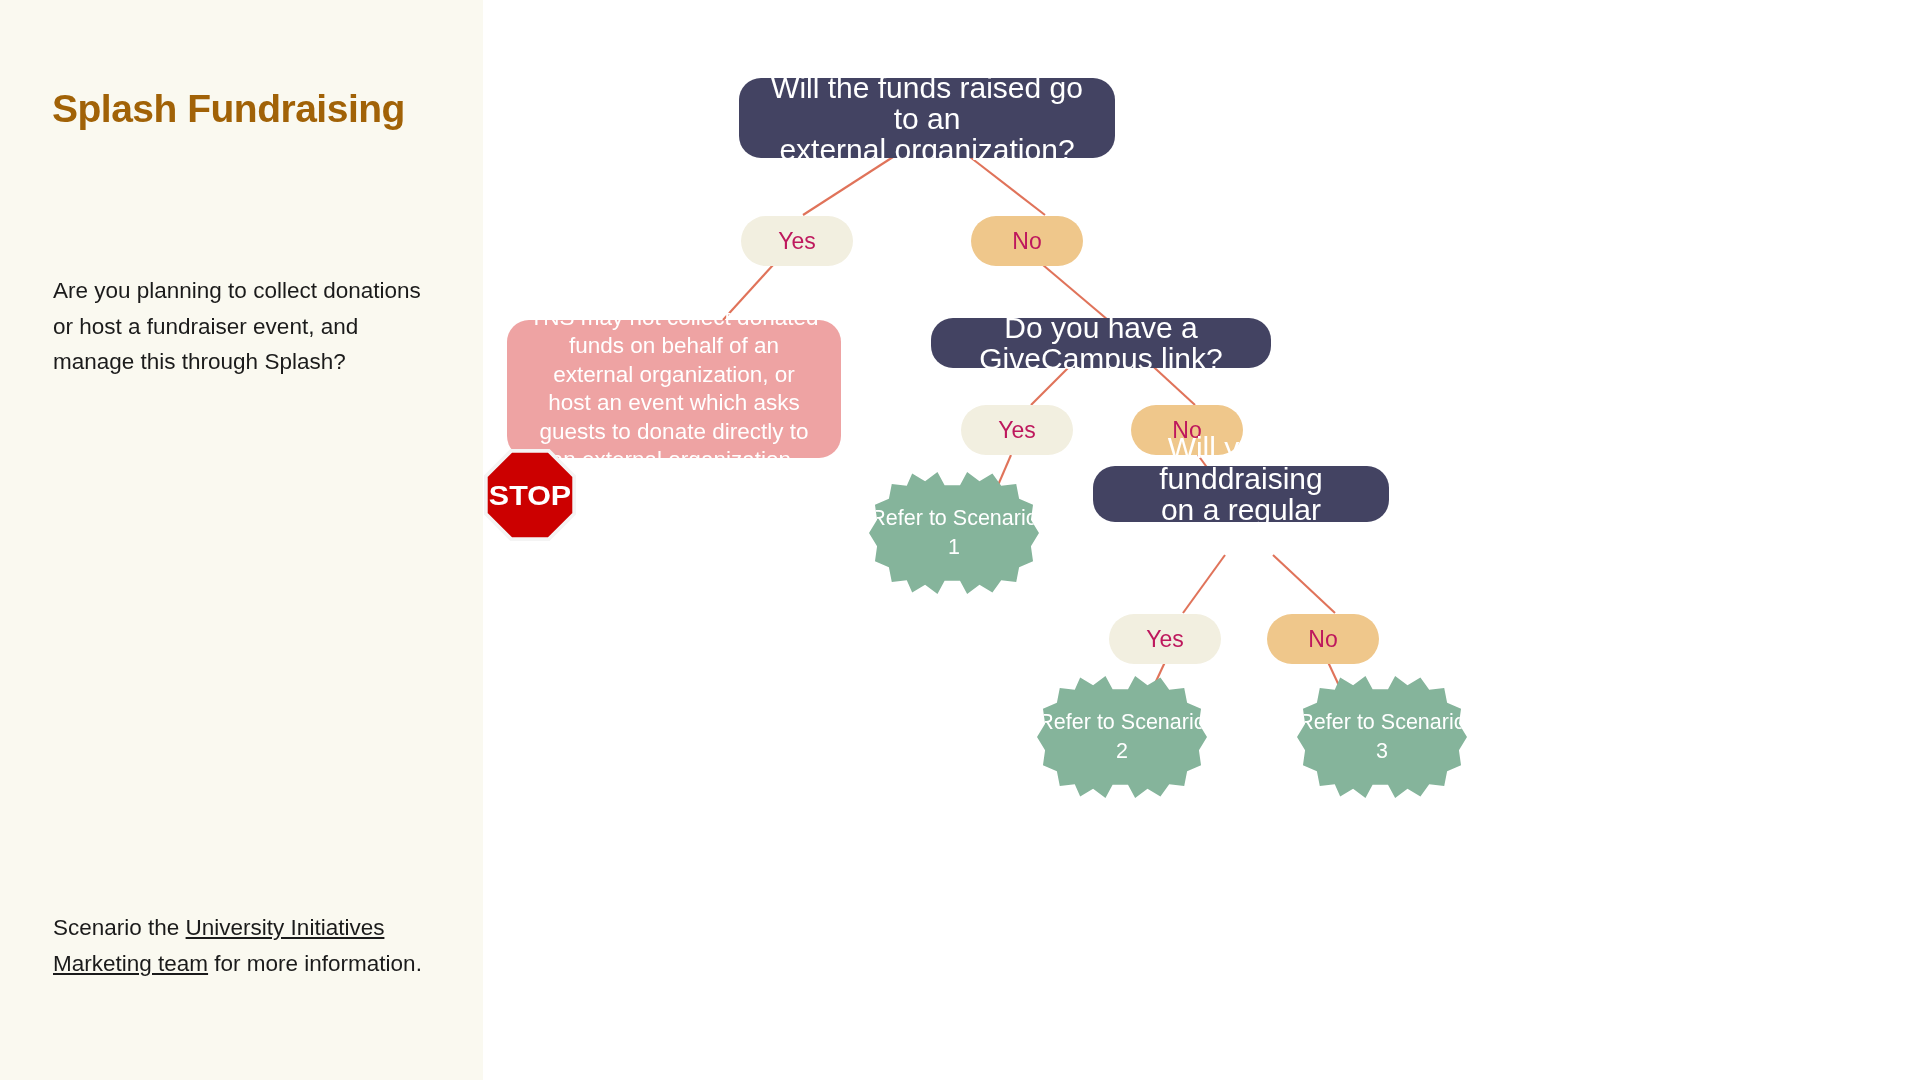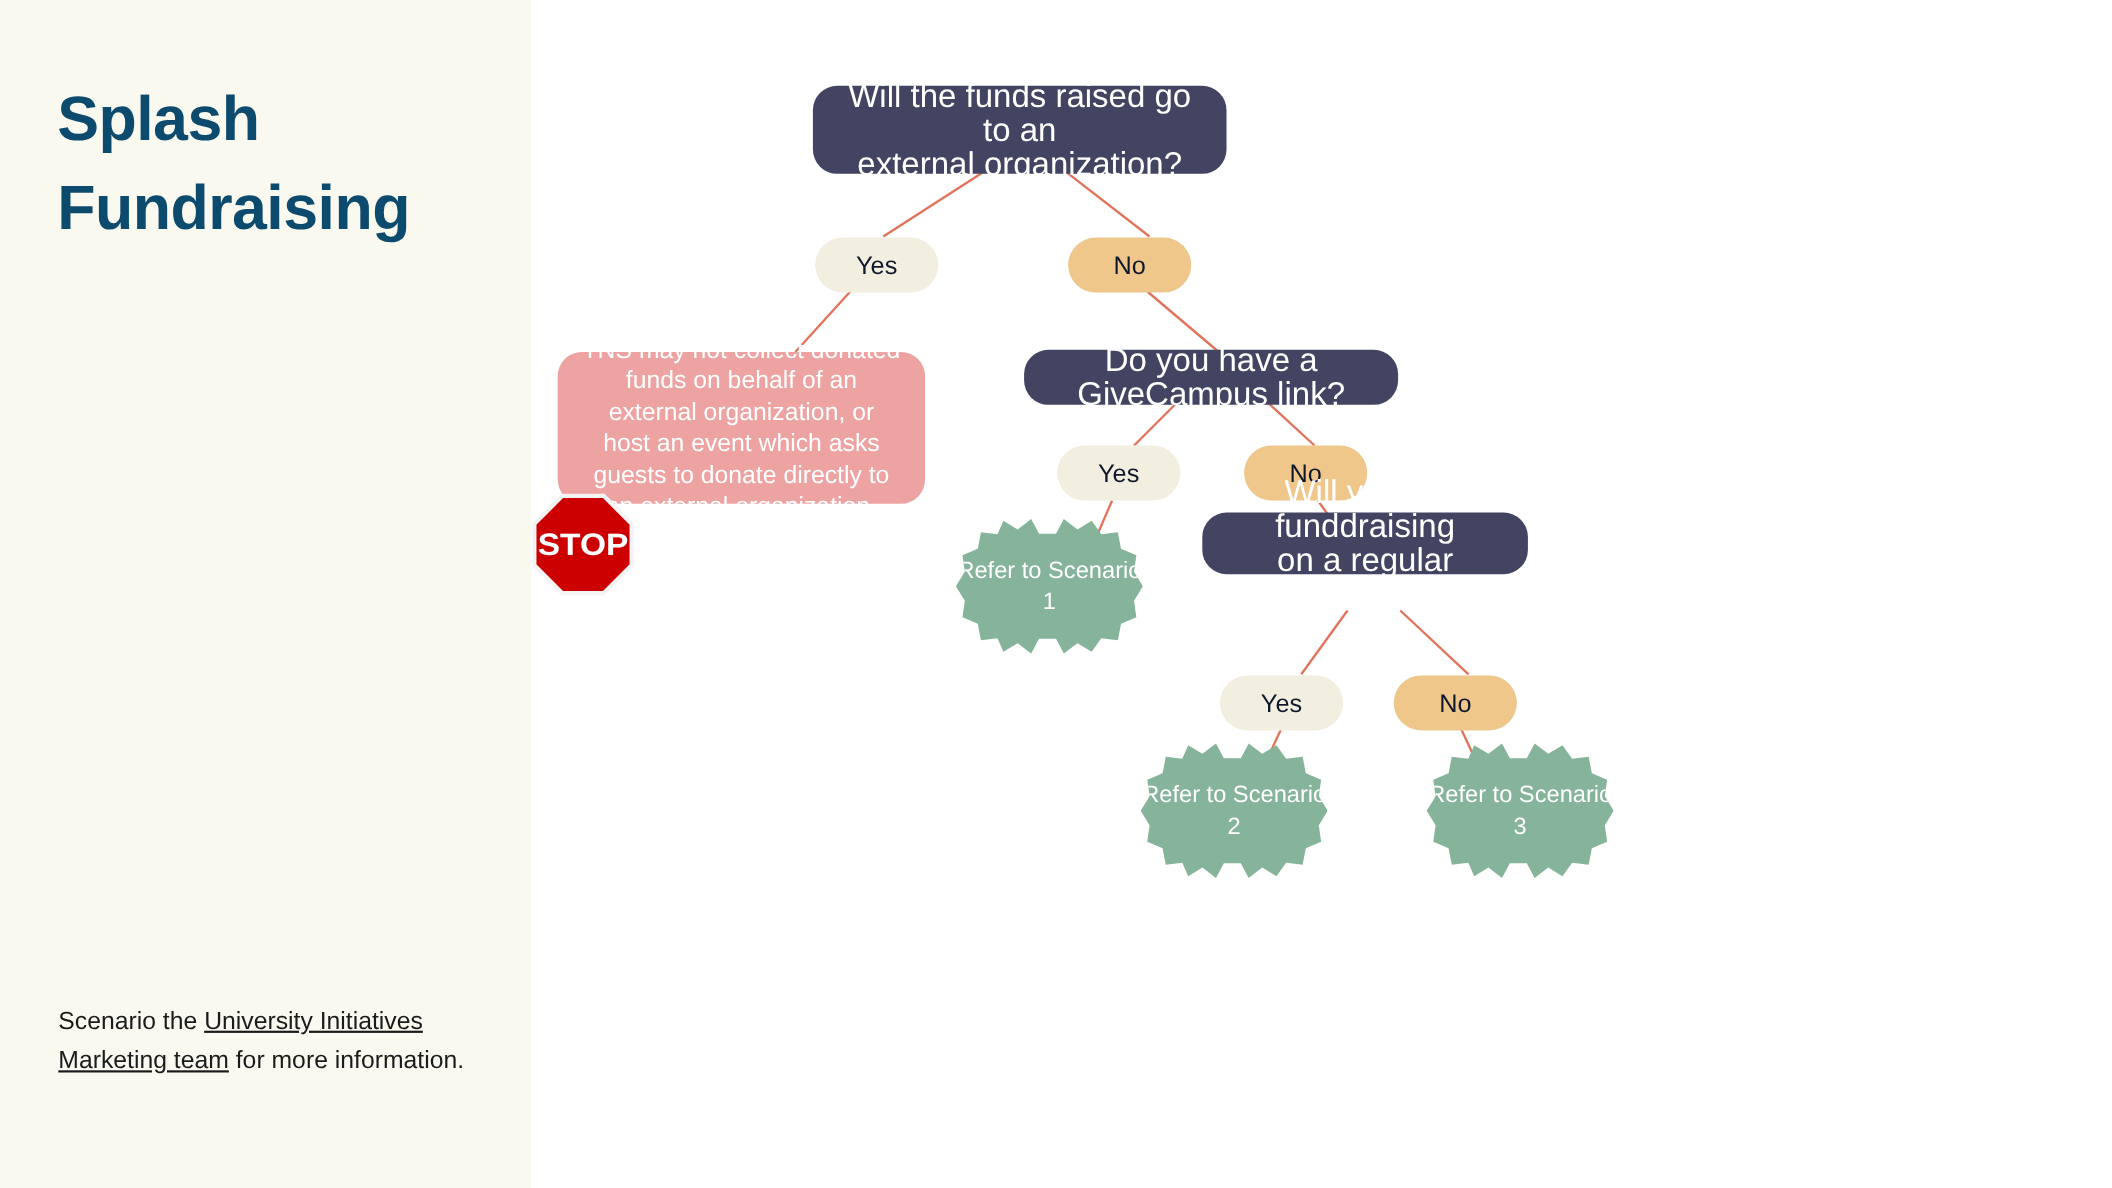--- a/index.html
+++ b/index.html
@@ -14,23 +14,23 @@
 
   
   .sidebar {
     position:absolute; left:0; top:0;
     width:483px; height:1080px;
     background:#FAF9F0;
   }
   .sidebar-title {
     position:absolute; left:52px; top:68px;
     width:400px;
-    font-size:57px; line-height:81px;
+    font-size:39px; line-height:81px;
     font-weight:bold; letter-spacing:-0.5px;
-    color:#0c4a6e;
+    color:#a16207;
   }
   .sidebar-para {
     position:absolute; left:53px;
     width:390px;
     font-size:22.5px; line-height:35.5px;
     color:#1b1b1b;
   }
   .para-1 { top:273px; }
   .para-2 { top:450px; }
   .sidebar-contact {
@@ -63,21 +63,21 @@
     border-radius:22px;
     font-size:30px;
     line-height:31px;
     padding:0 22px;
   }
 
   
   .pill {
     border-radius:999px;
     font-size:23px;
-    color:#0f172a;
+    color:#be185d;
   }
   .pill-yes { background:#F2EFE0; }
   .pill-no  { background:#EFC78B; }
 
   
   .warn-node {
     background:#EEA3A3;
     color:#ffffff;
     border-radius:22px;
     font-size:22.5px;
@@ -112,20 +112,21 @@
   
   .stop-sign { position:absolute; }
 </style>
 </head>
 <body>
 
 <div id="root">
 
   <div class="sidebar">
     <div class="sidebar-title">Splash Fundraising</div>
+    <div class="sidebar-para para-1">Are you planning to collect donations or host a fundraiser event, and manage this through Splash?</div>
     <div class="sidebar-contact"><span>Scenario the </span><span class="link">University Initiatives Marketing team</span><span> for more information.</span></div>
   </div>
 
   <div class="canvas">
 
     <svg class="edges" viewBox="0 0 1437 1080">
       <g stroke="#E0735A" stroke-width="2.1" fill="none">
         <line x1="410" y1="157" x2="320" y2="215"></line>
         <line x1="487" y1="157" x2="562" y2="215"></line>
         <line x1="290" y1="265" x2="240" y2="320"></line>

